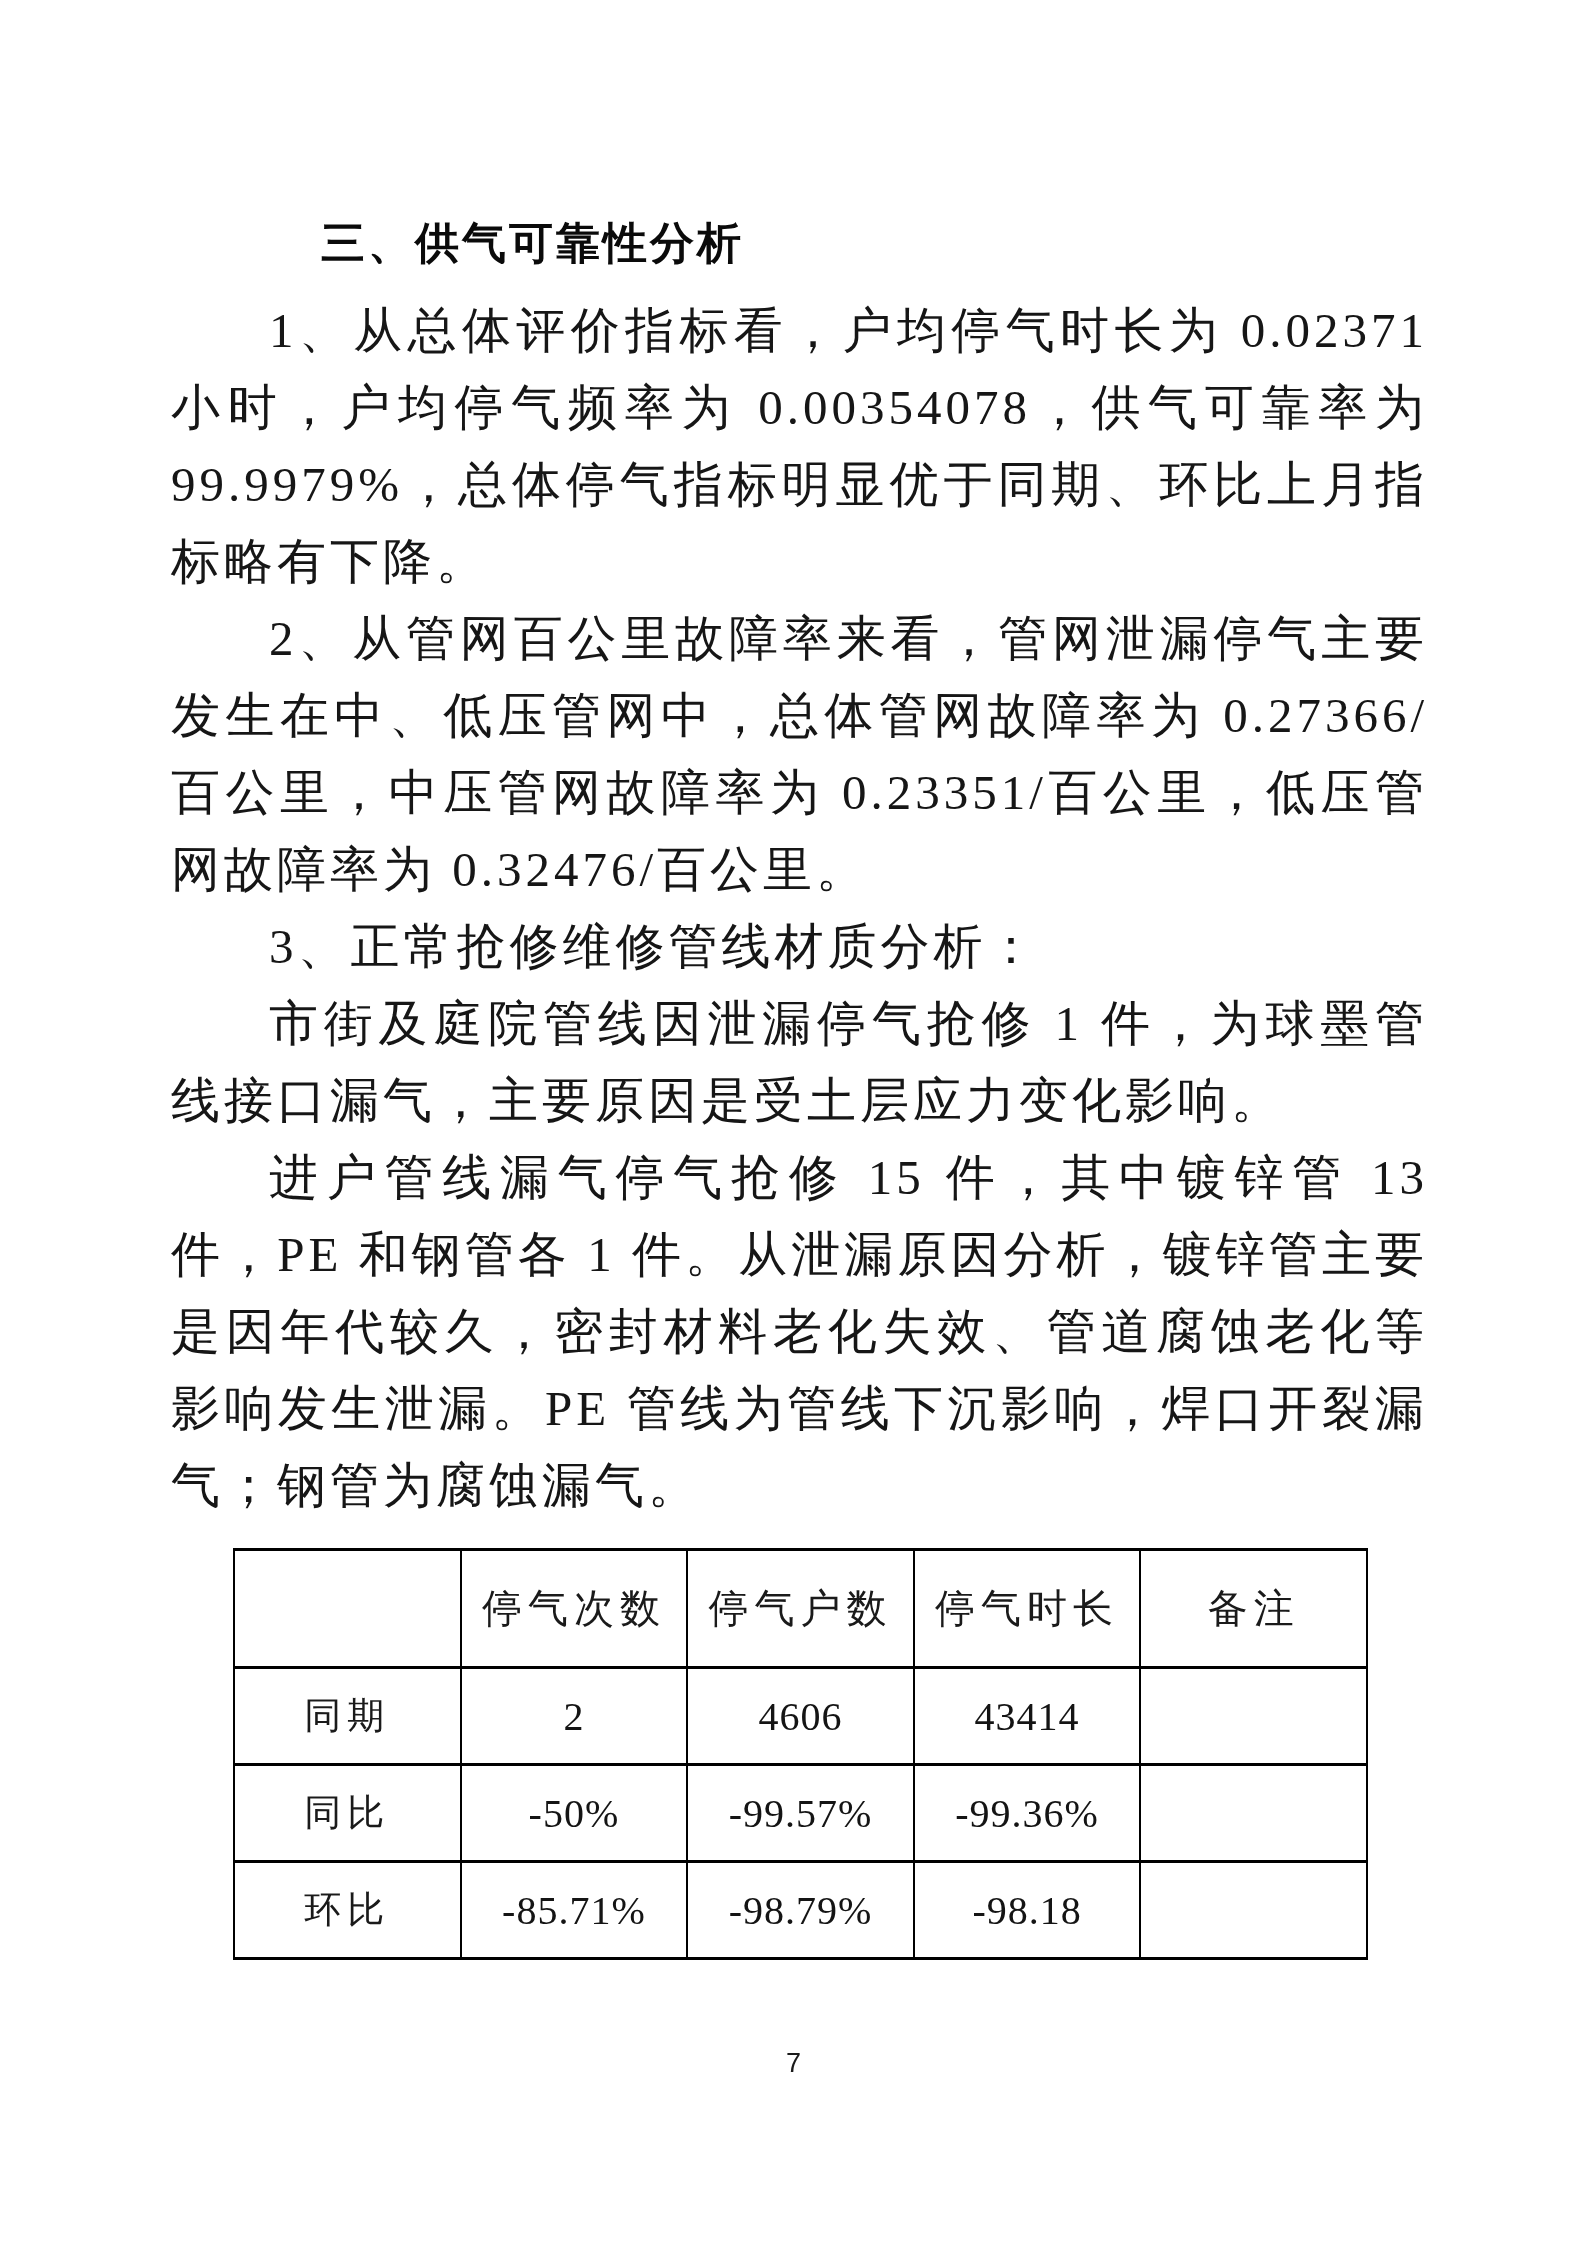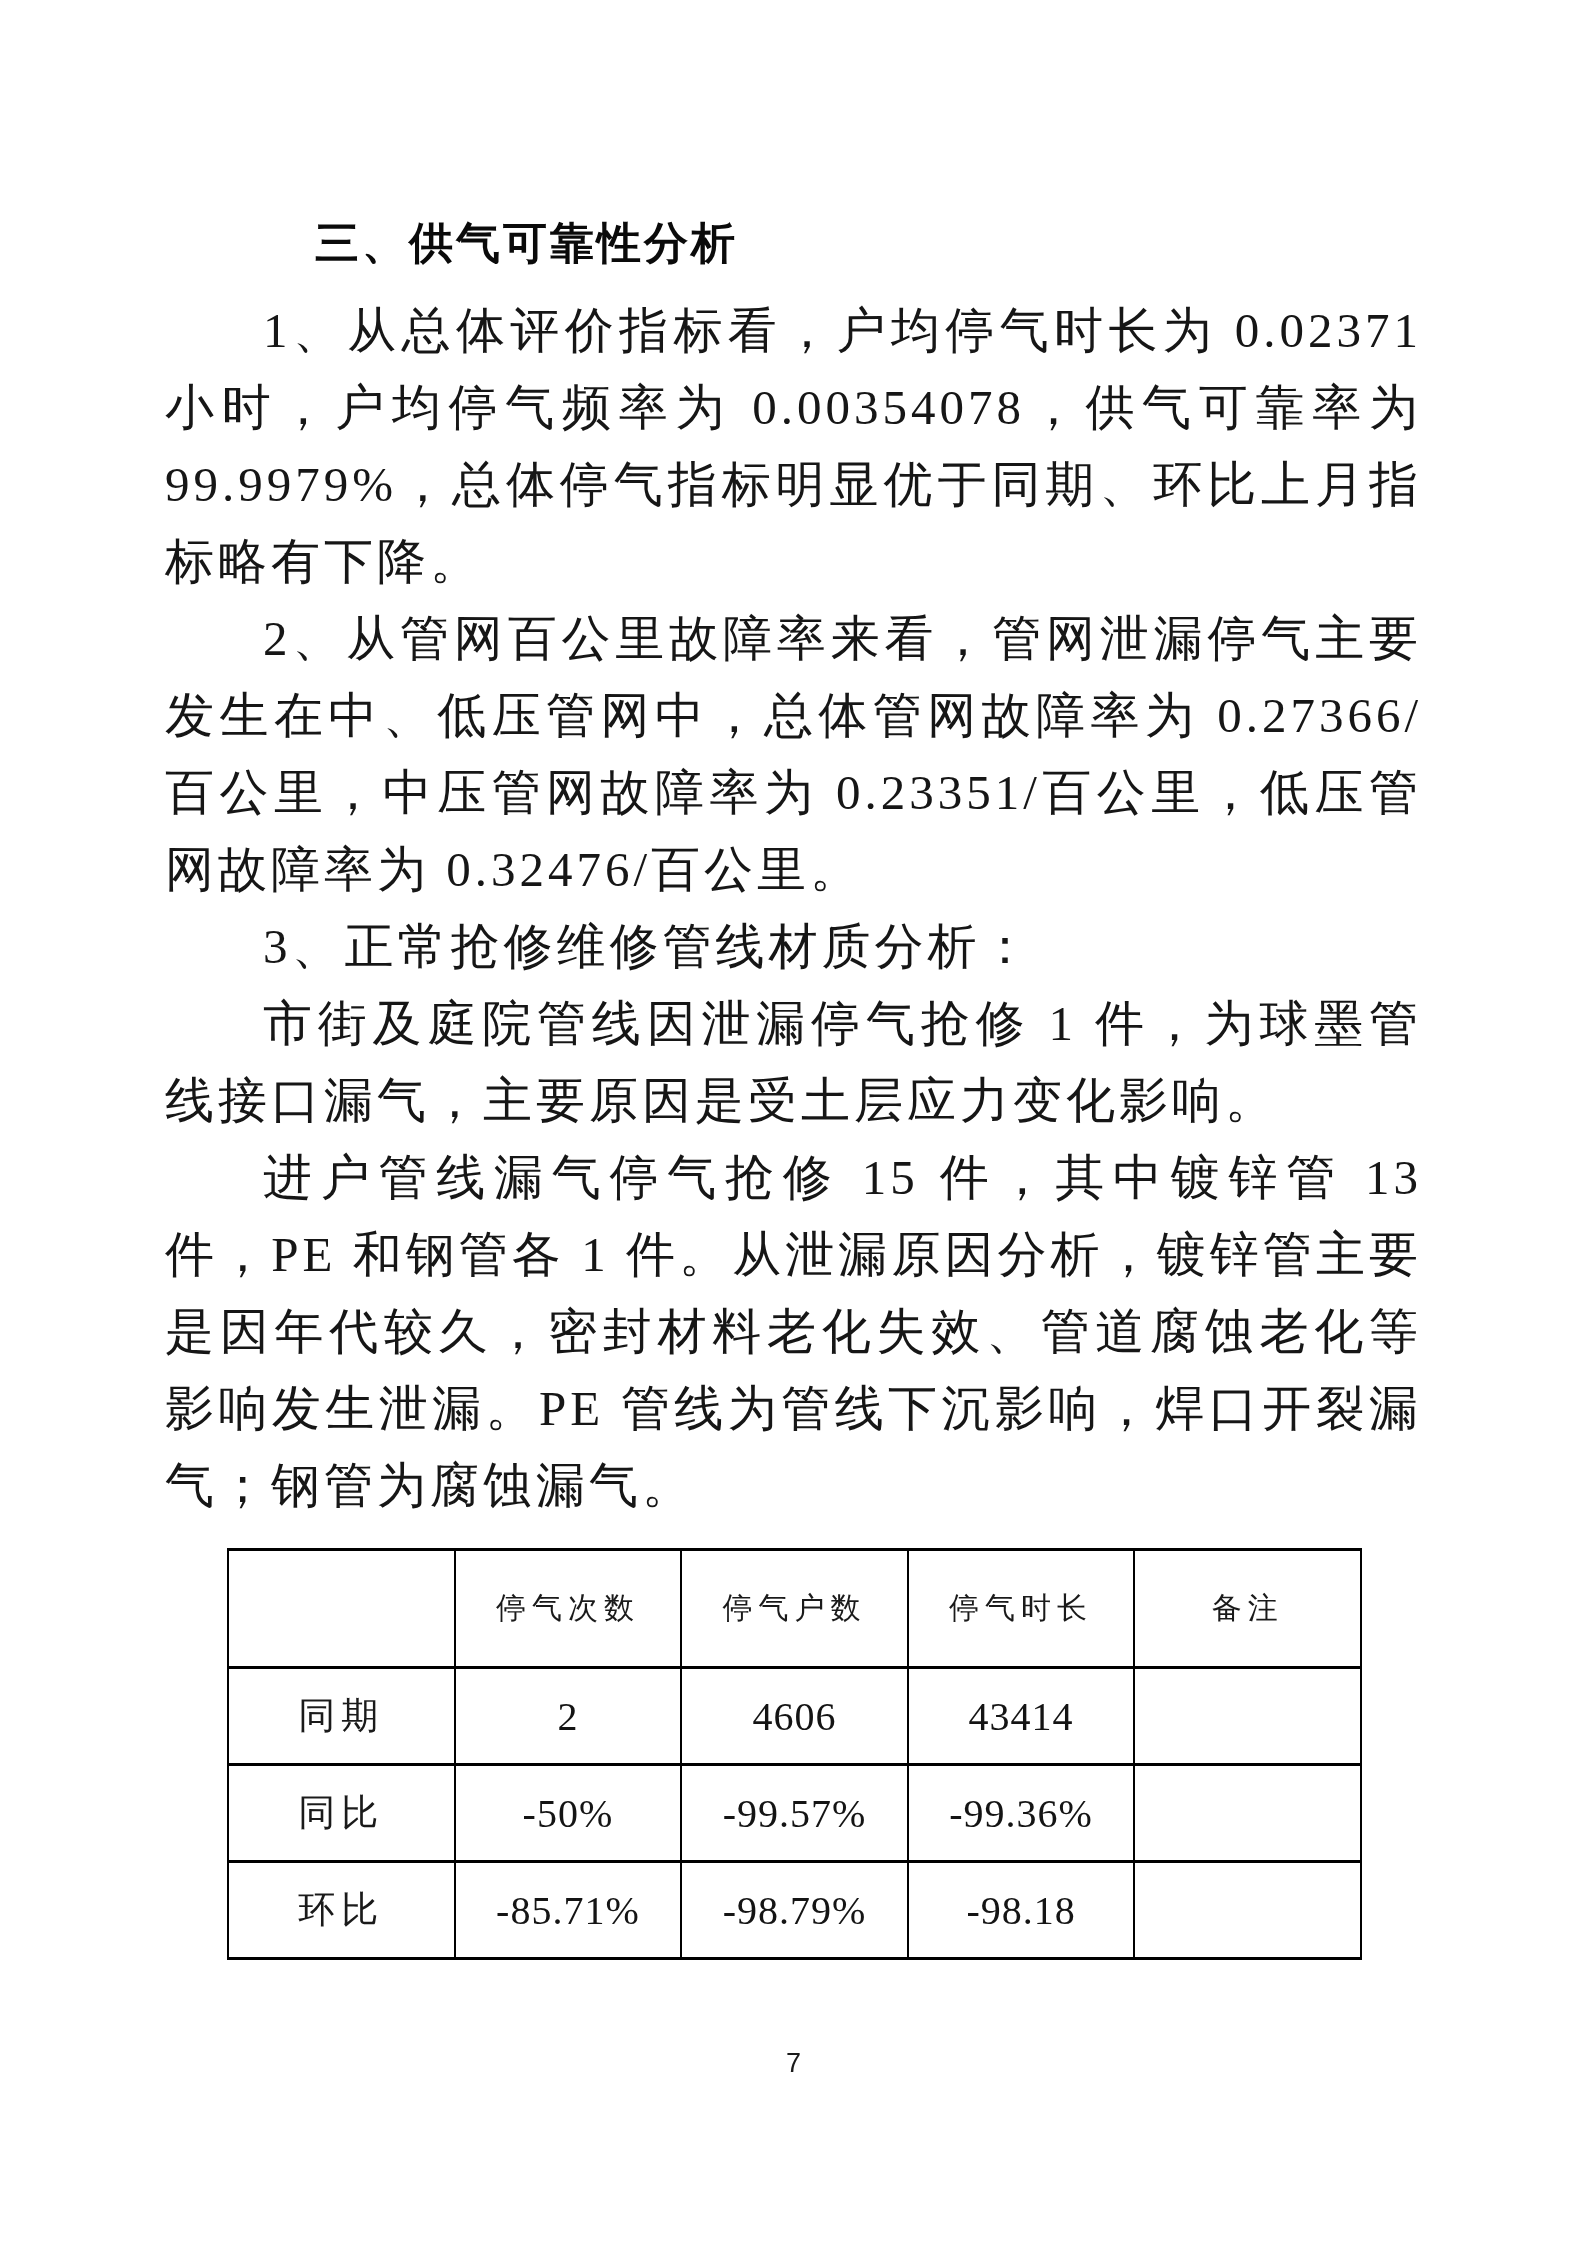--- a/index.html
+++ b/index.html
@@ -7,21 +7,21 @@
     width:1587px;height:2245px;
     background:#ffffff;
     font-family:"Liberation Serif","DejaVu Serif",serif;
     color:#111111;
     position:relative;
     overflow:hidden;
   }
   .page{position:absolute;inset:0;background:#ffffff;}
   .content{
     position:absolute;
-    top:212px;left:165px;width:1257px;
+    top:212px;left:171px;width:1257px;
   }
   .doc-heading{
     font-family:"Liberation Sans","DejaVu Sans",sans-serif;
     font-weight:bold;
     font-size:44px;
     letter-spacing:3px;
     line-height:62px;
     margin:0 0 18px 150px;
     color:#0a0a0a;
   }
@@ -50,21 +50,21 @@
     text-align:center;
     vertical-align:middle;
     font-weight:normal;
     padding:0 6px;
     overflow:hidden;
   }
   .cmp-table thead tr{height:118px;}
   .cmp-table tbody tr{height:97px;}
   .cmp-table thead tr,
   .cmp-table tbody tr{border-top:3px solid #000;border-bottom:3px solid #000;}
-  .cmp-table th{font-size:30px;letter-spacing:6px;color:#1a1a1a;}
+  .cmp-table th{font-size:40px;letter-spacing:6px;color:#1a1a1a;}
   .cmp-table td.row-label{font-size:37px;letter-spacing:6px;color:#1a1a1a;}
   .cmp-table td.row-value{font-size:40px;letter-spacing:1px;color:#141414;}
   .footer{
     position:absolute;
     top:2048px;left:0;width:100%;
     text-align:center;
     font-family:"Liberation Sans","DejaVu Sans",sans-serif;
     font-size:27px;
     color:#1a1a1a;
   }

